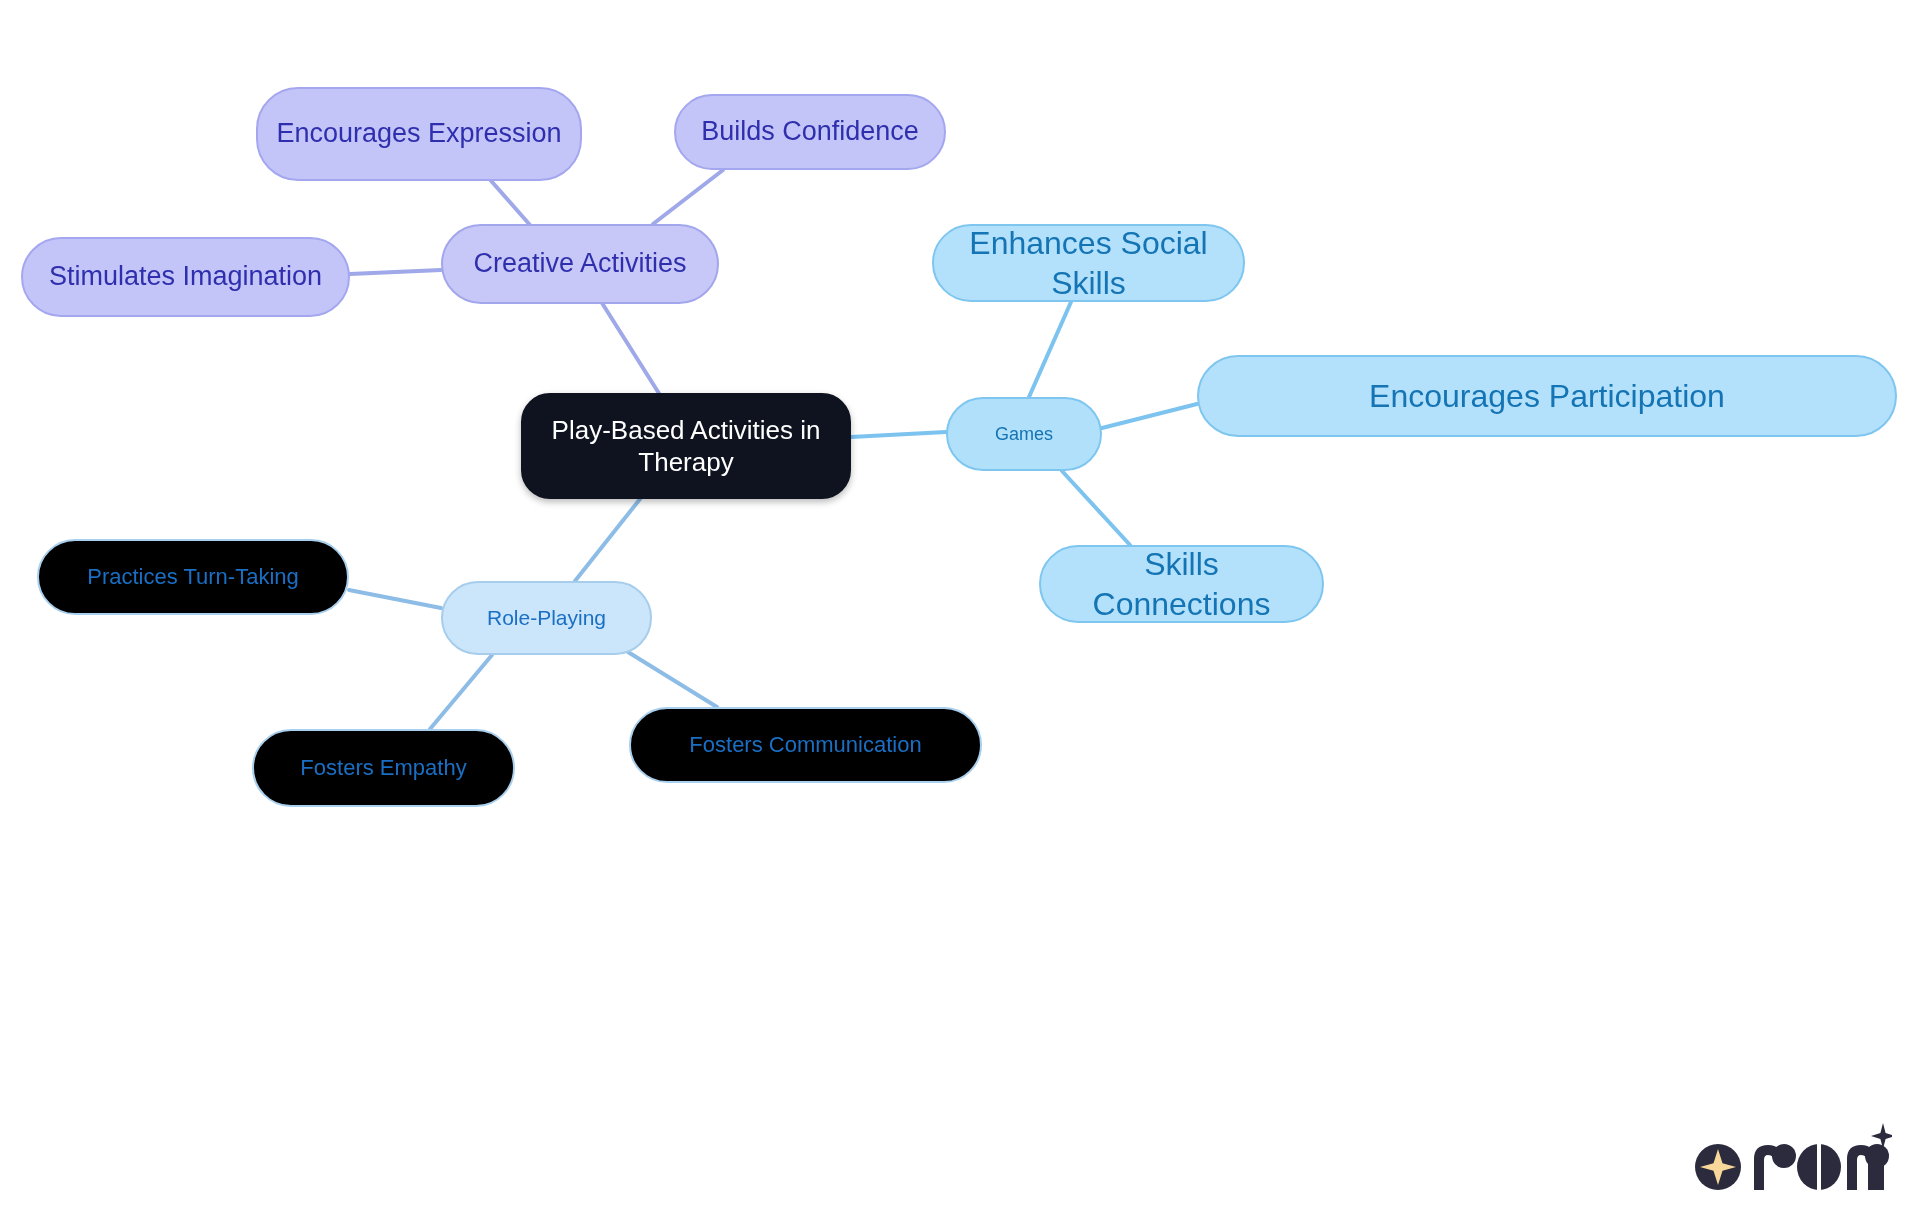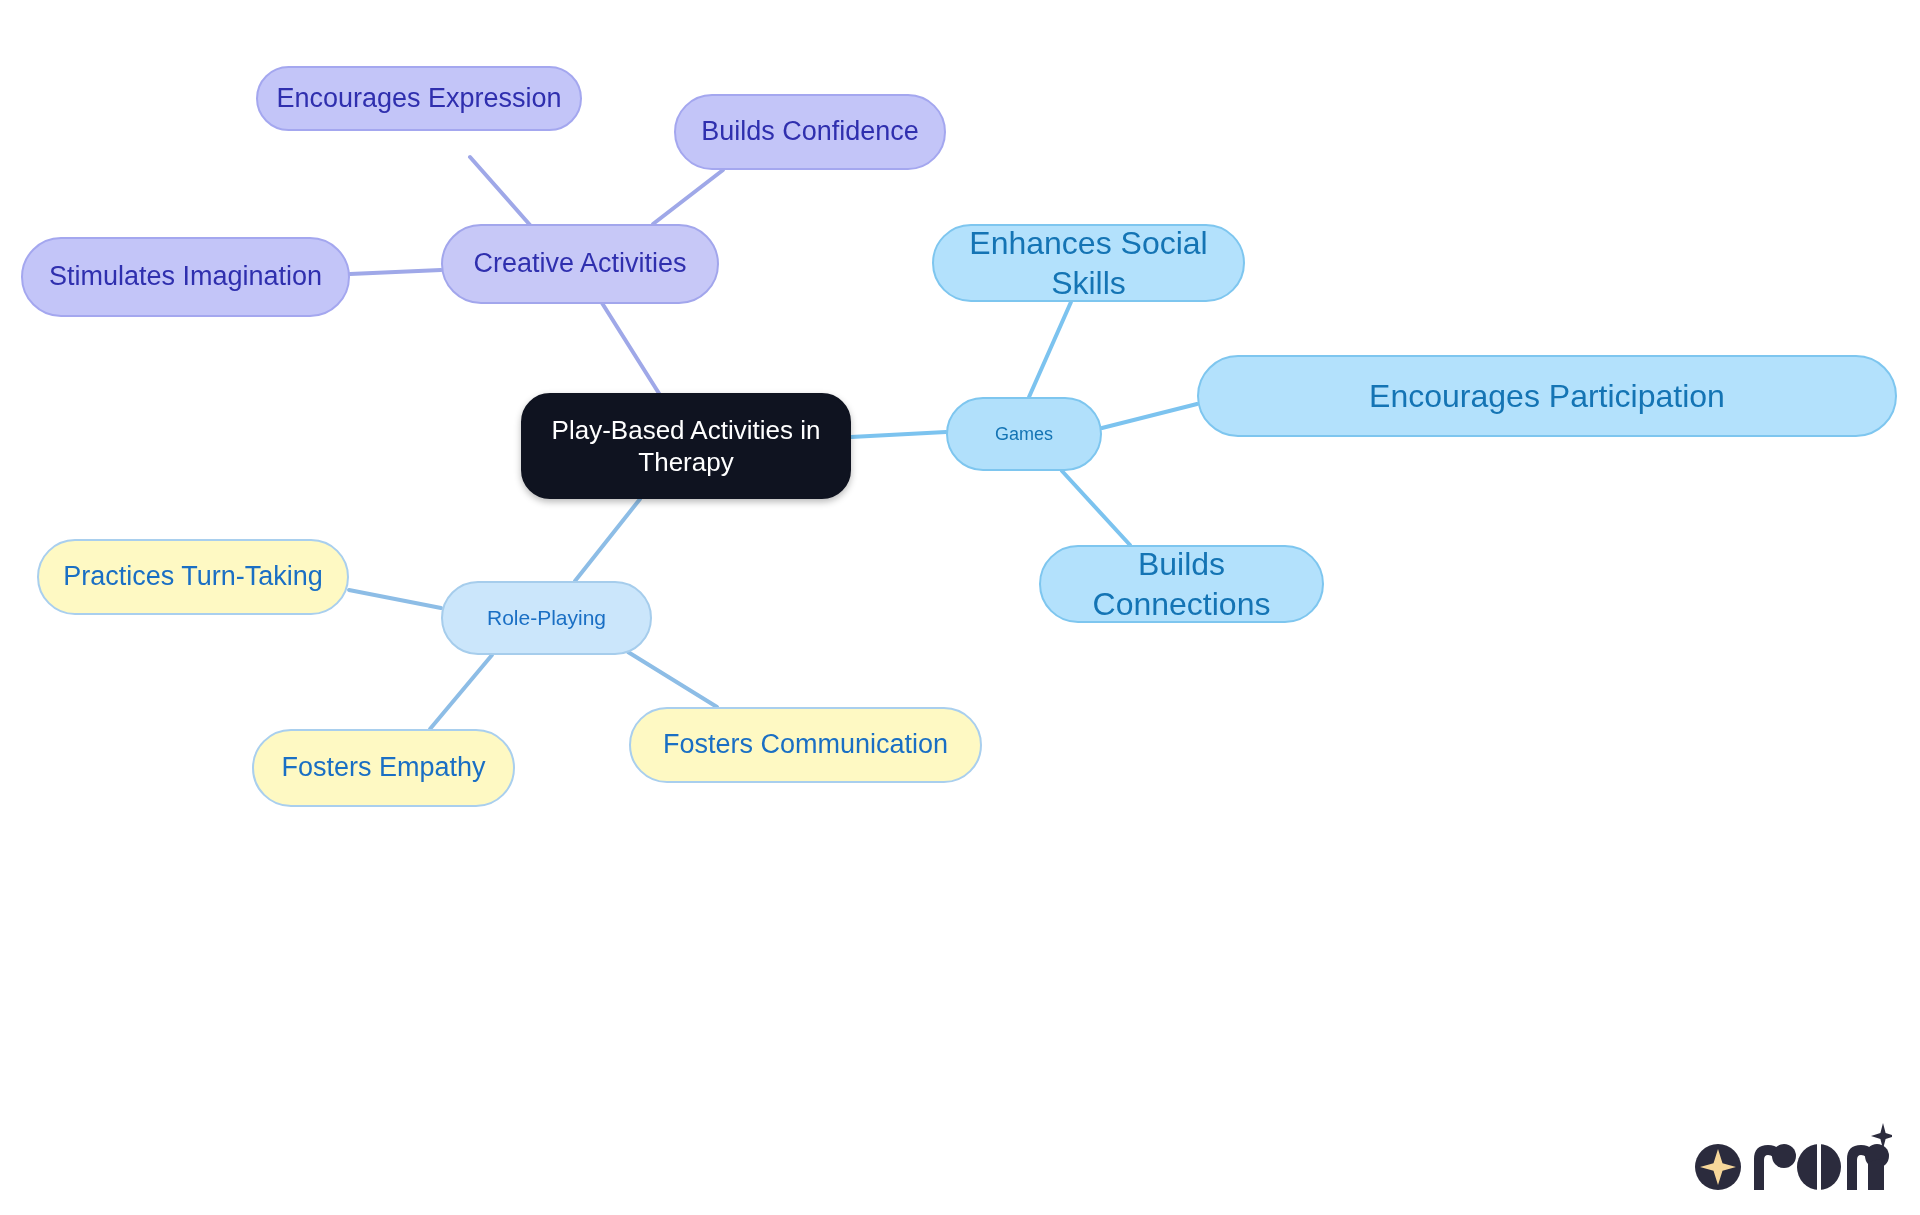--- a/index.html
+++ b/index.html
@@ -69,24 +69,24 @@
     color: #1474b4;
     font-size: 32px;
   }
   .node-rp-branch {
     background: #cbe6fb;
     border-color: #a6cdec;
     color: #1a6fc4;
     font-size: 21px;
   }
   .node-rp-leaf {
-    background: #fef9c3;
+    background: #000000;
     border-color: #a9cfee;
     color: #1a6fc4;
-    font-size: 27px;
+    font-size: 22px;
     text-align: center;
   }
   #logo {
     position: absolute;
     right: 28px;
     bottom: 18px;
     width: 200px;
     height: 76px;
   }
 </style>
@@ -106,27 +106,27 @@
       <line x1="1062" y1="471" x2="1130" y2="545" stroke="#7cc3ef" stroke-width="4" stroke-linecap="round"></line>
       <line x1="640" y1="499" x2="575" y2="581" stroke="#8dbde6" stroke-width="4" stroke-linecap="round"></line>
       <line x1="441" y1="608" x2="349" y2="590" stroke="#8dbde6" stroke-width="4" stroke-linecap="round"></line>
       <line x1="492" y1="655" x2="430" y2="729" stroke="#8dbde6" stroke-width="4" stroke-linecap="round"></line>
       <line x1="628" y1="652" x2="717" y2="707" stroke="#8dbde6" stroke-width="4" stroke-linecap="round"></line>
     </svg>
 
   <div id="nodes">
       <div class="node node-root" style="left: 521px; top: 393px; width: 330px; height: 106px;">Play-Based Activities in Therapy</div>
       <div class="node node-purple-branch" style="left: 441px; top: 224px; width: 278px; height: 80px;">Creative Activities</div>
-      <div class="node node-purple-leaf" style="left: 256px; top: 66px; width: 326px; height: 65px;">Encourages Expression</div>
+      <div class="node node-purple-leaf" style="left: 256px; top: 87px; width: 326px; height: 94px;">Encourages Expression</div>
       <div class="node node-purple-leaf" style="left: 674px; top: 94px; width: 272px; height: 76px;">Builds Confidence</div>
       <div class="node node-purple-leaf" style="left: 21px; top: 237px; width: 329px; height: 80px;">Stimulates Imagination</div>
       <div class="node node-blue-branch" style="left: 946px; top: 397px; width: 156px; height: 74px;">Games</div>
       <div class="node node-blue-leaf" style="left: 932px; top: 224px; width: 313px; height: 78px;">Enhances Social Skills</div>
       <div class="node node-blue-leaf" style="left: 1197px; top: 355px; width: 700px; height: 82px;">Encourages Participation</div>
-      <div class="node node-blue-leaf" style="left: 1039px; top: 545px; width: 285px; height: 78px;">Builds Connections</div>
+      <div class="node node-blue-leaf" style="left: 1039px; top: 545px; width: 285px; height: 78px;">Skills Connections</div>
       <div class="node node-rp-branch" style="left: 441px; top: 581px; width: 211px; height: 74px;">Role-Playing</div>
       <div class="node node-rp-leaf" style="left: 37px; top: 539px; width: 312px; height: 76px;">Practices Turn-Taking</div>
       <div class="node node-rp-leaf" style="left: 252px; top: 729px; width: 263px; height: 78px;">Fosters Empathy</div>
       <div class="node node-rp-leaf" style="left: 629px; top: 707px; width: 353px; height: 76px;">Fosters Communication</div>
     </div>
 
   <svg id="logo" viewBox="0 0 200 76">
     <g>
       <circle cx="26" cy="46" r="23" fill="#2b2b3d"></circle>
       <path d="M26 28 L30.5 42.2 L44 46 L30.5 49.8 L26 64 L21.5 49.8 L8 46 L21.5 42.2 Z" fill="#f7d79a"></path>

